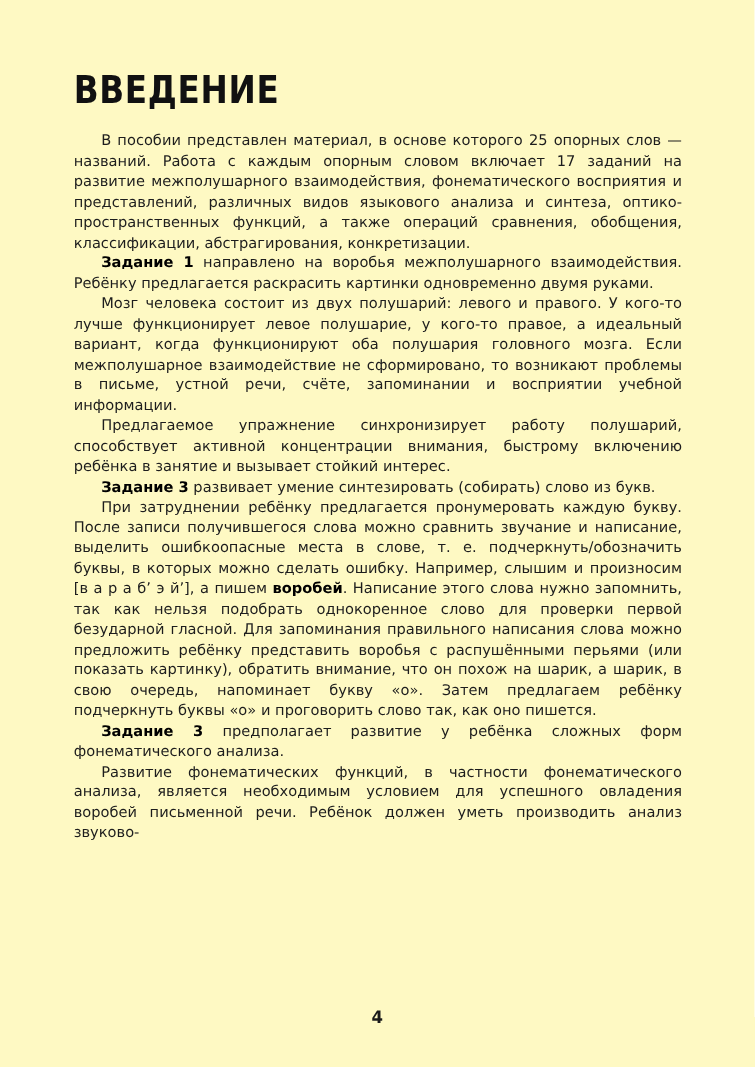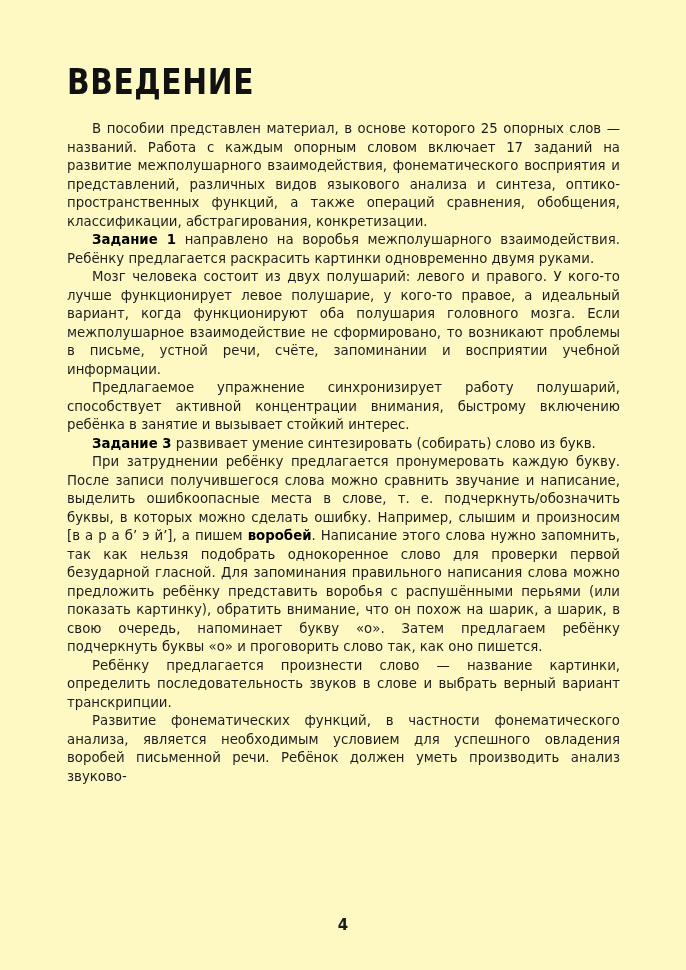--- a/index.html
+++ b/index.html
@@ -113,24 +113,24 @@
       </p>
 
       <p>
         <b class="bold">Задание 3</b><span> развивает умение синтезировать (собирать) слово из букв.</span>
       </p>
 
       <p>
         <span>При затруднении ребёнку предлагается пронумеровать каждую букву. После записи получившегося слова можно сравнить звучание и написание, выделить ошибкоопасные места в слове, т. е. подчеркнуть/обозначить буквы, в которых можно сделать ошибку. Например, слышим и произносим [в а р а б’ э й’], а пишем </span><b class="bold">воробей</b><span>. Написание этого слова нужно запомнить, так как нельзя подобрать однокоренное слово для проверки первой безударной гласной. Для запоминания правильного написания слова можно предложить ребёнку представить воробья с распушёнными перьями (или показать картинку), обратить внимание, что он похож на шарик, а шарик, в свою очередь, напоминает букву «о». Затем предлагаем ребёнку подчеркнуть буквы «о» и проговорить слово так, как оно пишется.</span>
       </p>
 
+      <p>
+        <b class="bold">Задание 3</b><span> предполагает развитие у ребёнка сложных форм фонематического анализа.</span>
+      </p>
 
-      <p>
-        <span>Ребёнку предлагается произнести слово — название картинки, определить последовательность звуков в слове и выбрать верный вариант транскрипции.</span>
-      </p>
 
       <p>
         <span>Развитие фонематических функций, в частности фонематического анализа, является необходимым условием для успешного овладения воробей письменной речи. Ребёнок должен уметь производить анализ звуково-</span>
       </p>
 
     </div>
   </div>
 
   <div class="page-number">4</div>
 

